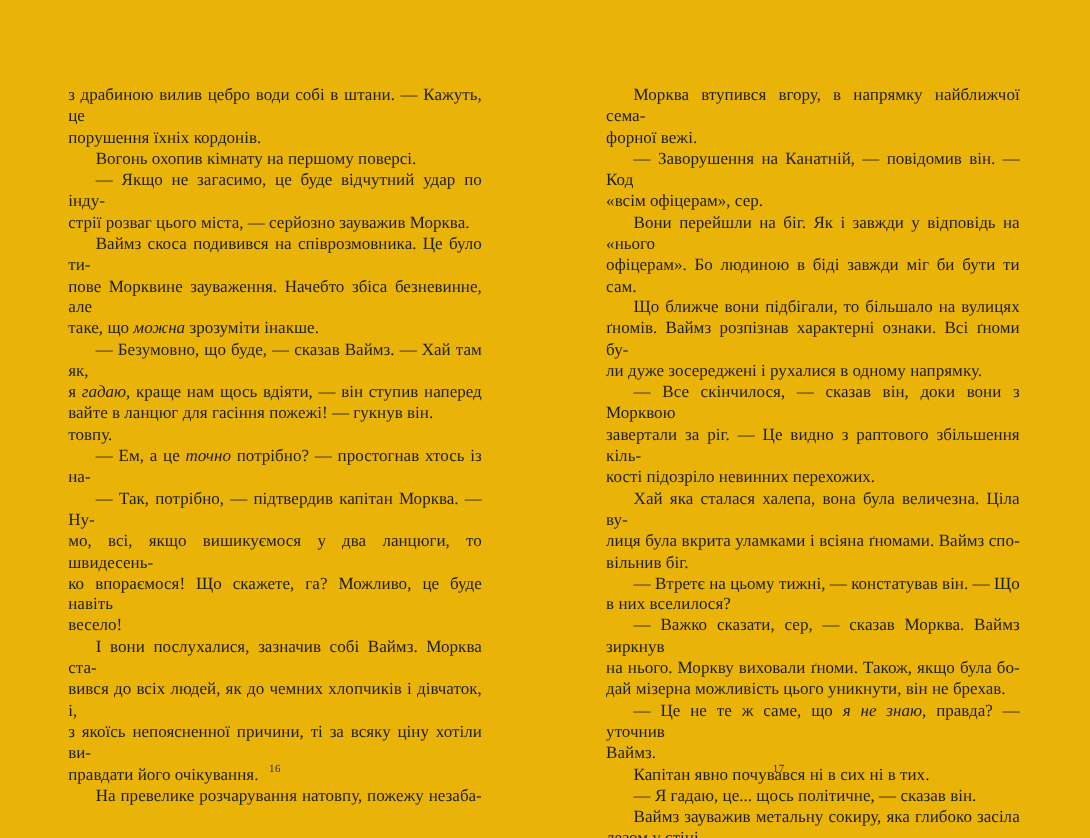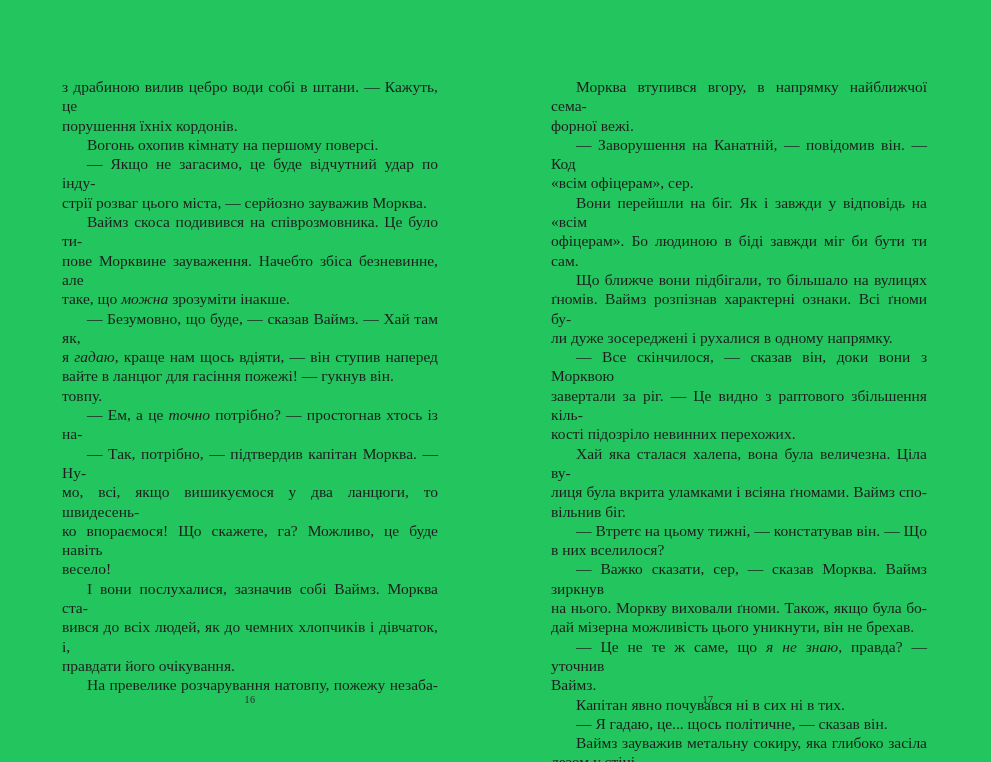--- a/index.html
+++ b/index.html
@@ -1,20 +1,20 @@
 <!DOCTYPE html>
 <html><head>
 <meta charset="utf-8">
 <style>
   html, body { margin: 0; padding: 0; background: #ffffff; }
   .screen {
     position: relative;
     width: 991px;
     height: 762px;
-    background: #22c55e;
+    background: #eab308;
     overflow: hidden;
     font-family: "Liberation Serif", "DejaVu Serif", serif;
     color: #1e1e1e;
   }
   .text-column {
     position: absolute;
     top: 77px;
     width: 376px;
     font-size: 15.5px;
     line-height: 19.3px;
@@ -74,38 +74,39 @@
       </div>
       <div class="para">
         <div class="line indent">— Так, потрібно, — підтвердив капітан Морква. — Ну-</div>
         <div class="line">мо, всі, якщо вишикуємося у два ланцюги, то швидесень-</div>
         <div class="line">ко впораємося! Що скажете, га? Можливо, це буде навіть</div>
         <div class="line final">весело!</div>
       </div>
       <div class="para">
         <div class="line indent">І вони послухалися, зазначив собі Ваймз. Морква ста-</div>
         <div class="line">вився до всіх людей, як до чемних хлопчиків і дівчаток, і,</div>
+        <div class="line">з якоїсь непоясненної причини, ті за всяку ціну хотіли ви-</div>
         <div class="line final">правдати його очікування.</div>
       </div>
       <div class="para">
         <div class="line indent">На превелике розчарування натовпу, пожежу незаба-</div>
       </div>
     </div>
 
   <div class="text-column right">
       <div class="para">
         <div class="line indent">Морква втупився вгору, в напрямку найближчої сема-</div>
         <div class="line final">форної вежі.</div>
       </div>
       <div class="para">
         <div class="line indent">— Заворушення на Канатній, — повідомив він. — Код</div>
         <div class="line final">«всім офіцерам», сер.</div>
       </div>
       <div class="para">
-        <div class="line indent">Вони перейшли на біг. Як і завжди у відповідь на «всім</div>
+        <div class="line indent">Вони перейшли на біг. Як і завжди у відповідь на «нього</div>
         <div class="line final">офіцерам». Бо людиною в біді завжди міг би бути ти сам.</div>
       </div>
       <div class="para">
         <div class="line indent">Що ближче вони підбігали, то більшало на вулицях</div>
         <div class="line">ґномів. Ваймз розпізнав характерні ознаки. Всі ґноми бу-</div>
         <div class="line final">ли дуже зосереджені і рухалися в одному напрямку.</div>
       </div>
       <div class="para">
         <div class="line indent">— Все скінчилося, — сказав він, доки вони з Морквою</div>
         <div class="line">завертали за ріг. — Це видно з раптового збільшення кіль-</div>

